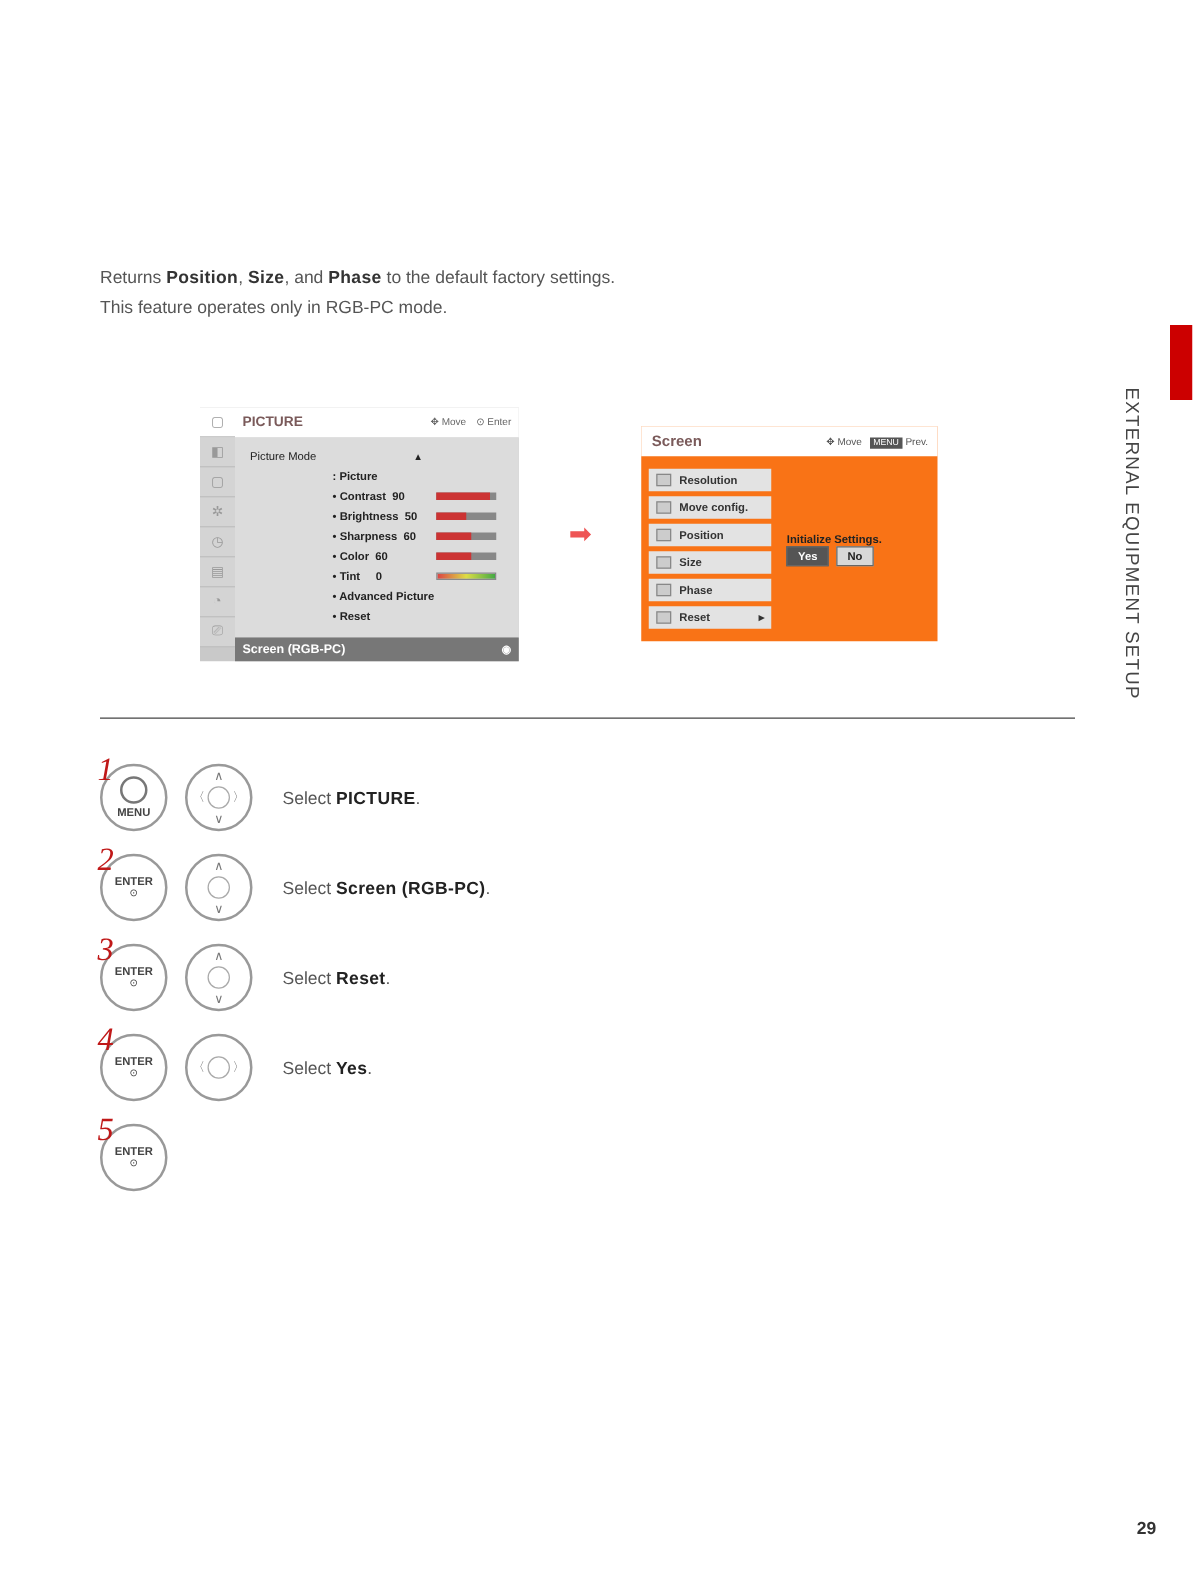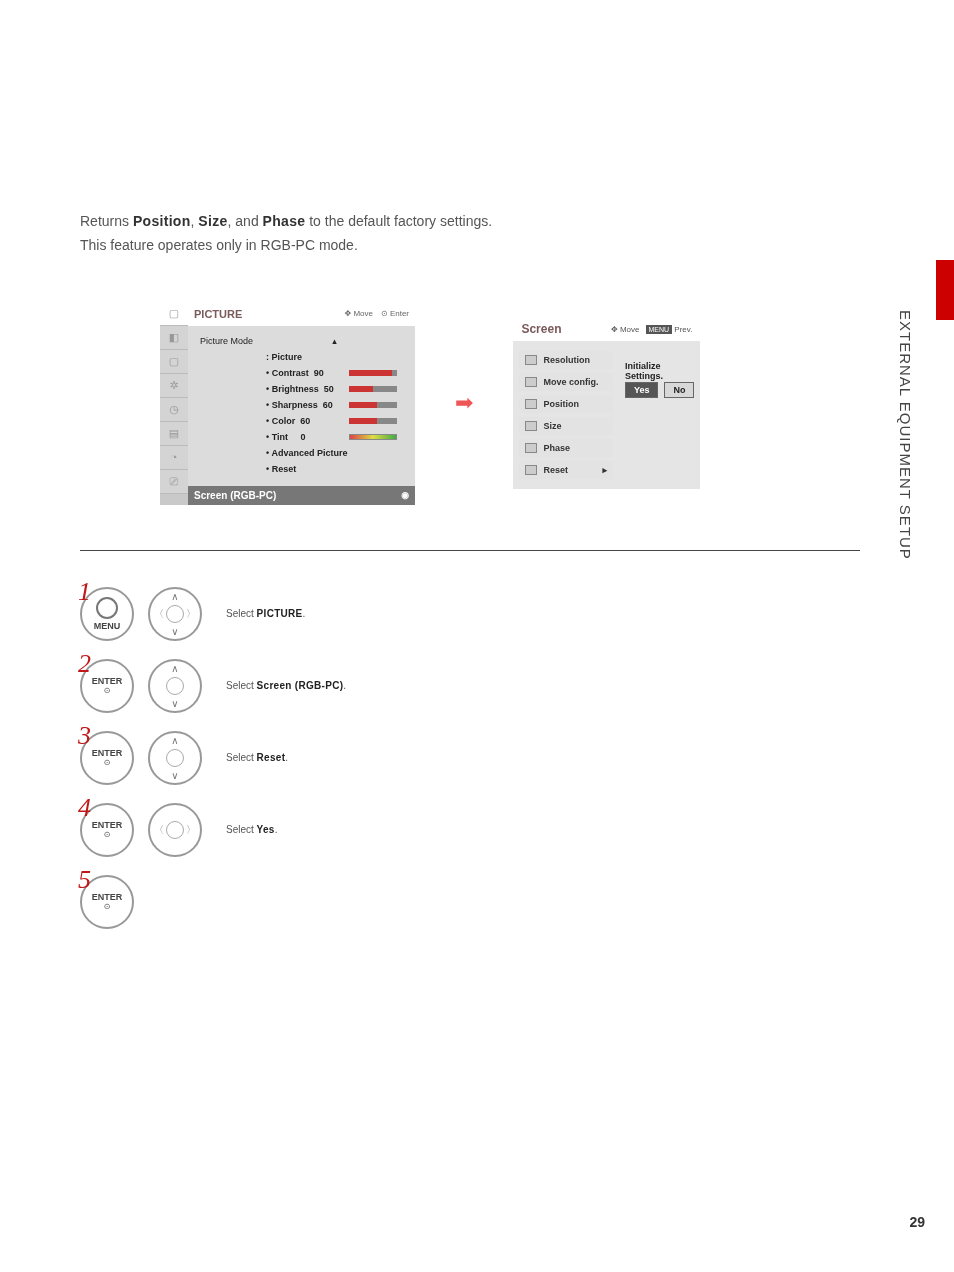--- a/index.html
+++ b/index.html
@@ -47,21 +47,21 @@
     font-family: "Trebuchet MS", "Segoe UI", sans-serif;
     font-weight: 700;
     font-size: 22px;
     color: #333;
     margin-bottom: 25px;
   }
   .intro {
     font-size: 14px;
     line-height: 1.7;
     color: #555;
-    margin-bottom: 44px;
+    margin-bottom: 68px;
   }
   .intro b { font-weight: 700; letter-spacing: 0.3px; color: #333; }
 
   
   .osd-row {
     display: flex;
     align-items: center;
     gap: 40px;
     margin-left: 80px;
     margin-bottom: 45px;
@@ -148,35 +148,35 @@
     font-size: 10px;
     font-weight: 700;
     padding: 4px 6px;
     display: flex;
     align-items: center;
     justify-content: space-between;
   }
   .osd-footer .dot { font-size: 9px; }
 
   .osd-screen {
-    width: 187px;
-    background: #e5e5e5;
+    width: 237px;
+    background: #f97316;
     font-family: Arial, sans-serif;
     font-size: 10px;
   }
   .scr-header {
     background: #fff;
     padding: 5px 8px;
     display: flex;
     align-items: center;
   }
   .scr-title { font-weight: 700; font-size: 12px; color: #7a5a5a; }
   .scr-hints { margin-left: auto; font-size: 8px; color: #555; display:flex; gap:6px; align-items:center;}
   .scr-hints .tag { background:#555; color:#fff; padding:1px 3px; font-size:7px;}
-  .scr-body { display: flex; }
+  .scr-body { display: flex; align-items: center; }
   .scr-list {
     width: 110px;
     padding: 6px 6px;
   }
   .scr-item {
     background: #e3e3e3;
     margin: 4px 0;
     padding: 4px 6px;
     font-size: 9px;
     font-weight: 700;
@@ -264,21 +264,21 @@
     font-size: 10px;
   }
   .dpad .up{top:2px; left:50%; transform:translateX(-50%);}
   .dpad .dn{bottom:2px; left:50%; transform:translateX(-50%);}
   .dpad .lf{left:4px; top:50%; transform:translateY(-50%);}
   .dpad .rt{right:4px; top:50%; transform:translateY(-50%);}
   .dpad .ctr{
     position:absolute; top:50%; left:50%; transform:translate(-50%,-50%);
     width:18px; height:18px; border:1px solid #aaa; border-radius:50%;
   }
-  .step-text { font-size: 10px; color:#555; margin-left:10px;}
+  .step-text { font-size: 14px; color:#555; margin-left:10px;}
   .step-text b { color:#222; font-weight:700; letter-spacing:0.3px;}
 </style>
 </head>
 <body>
 
 <div class="side-tab"></div>
 <div class="side-label">EXTERNAL EQUIPMENT SETUP</div>
 <div class="page-no">29</div>
 
 <div class="content">

